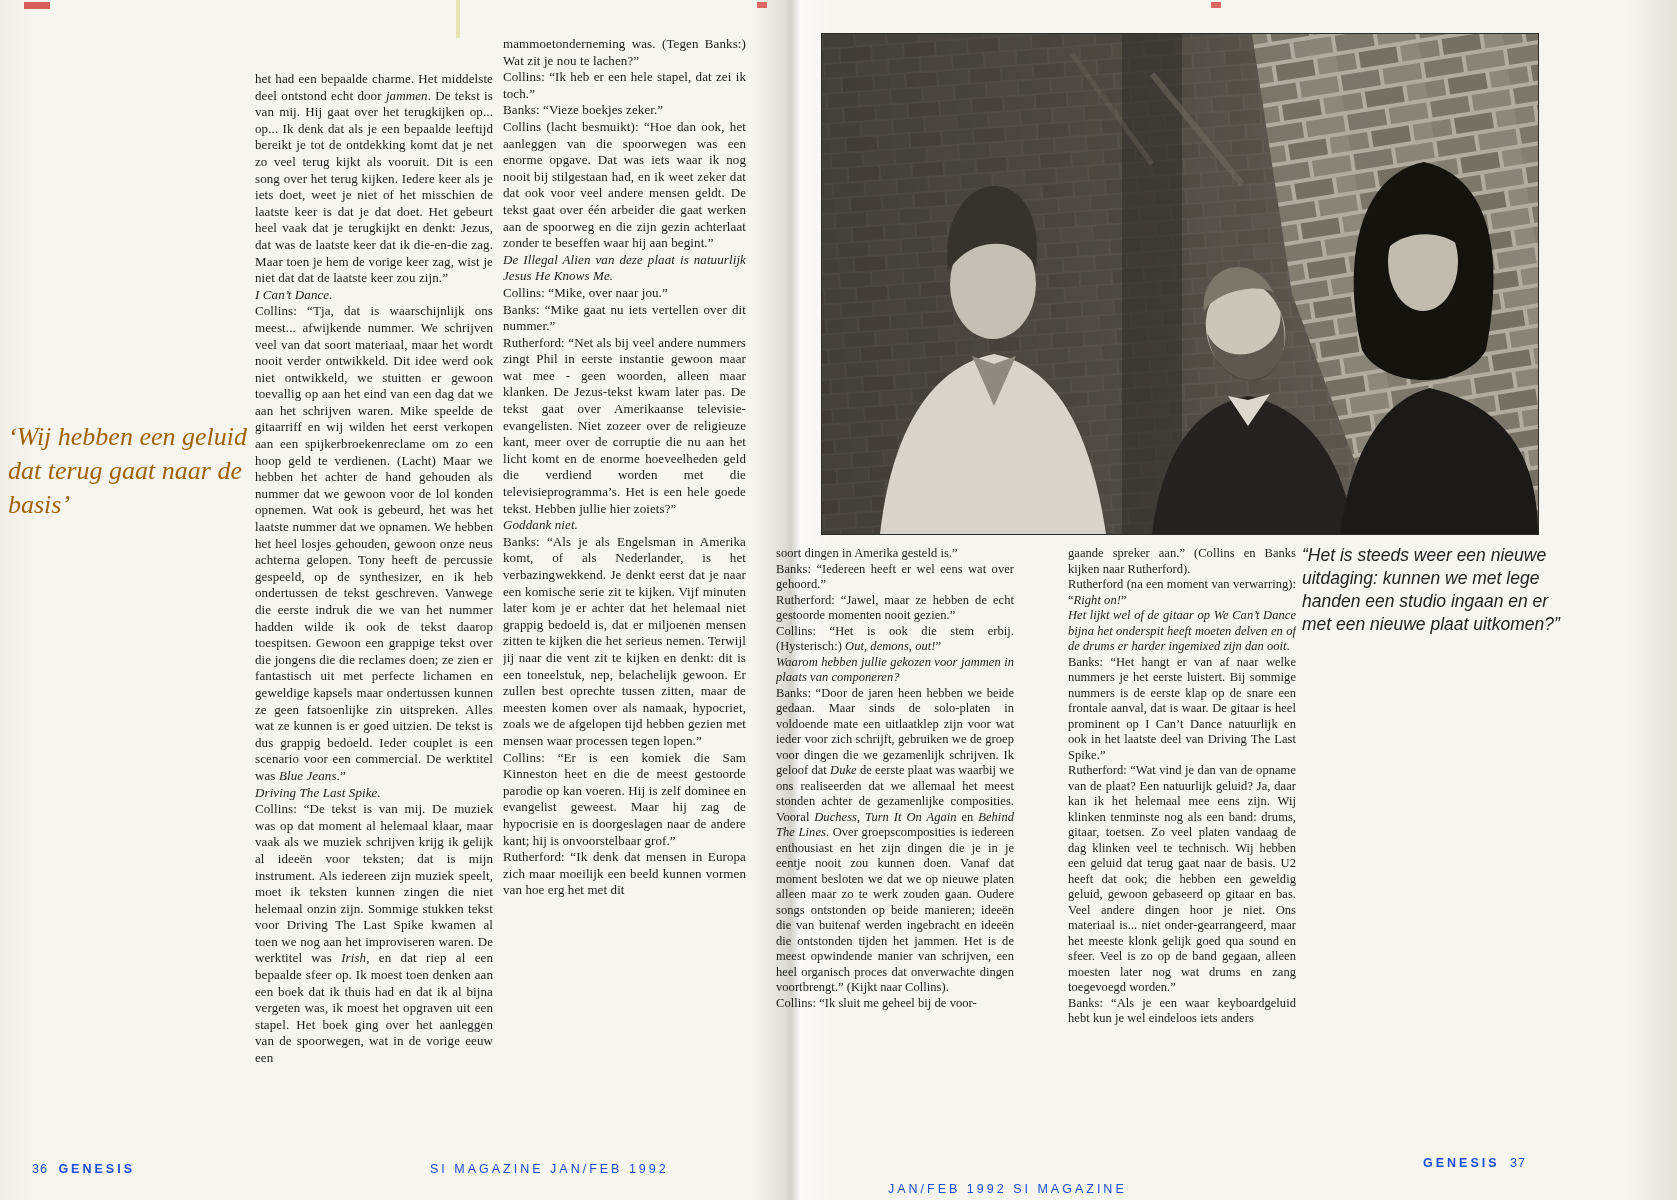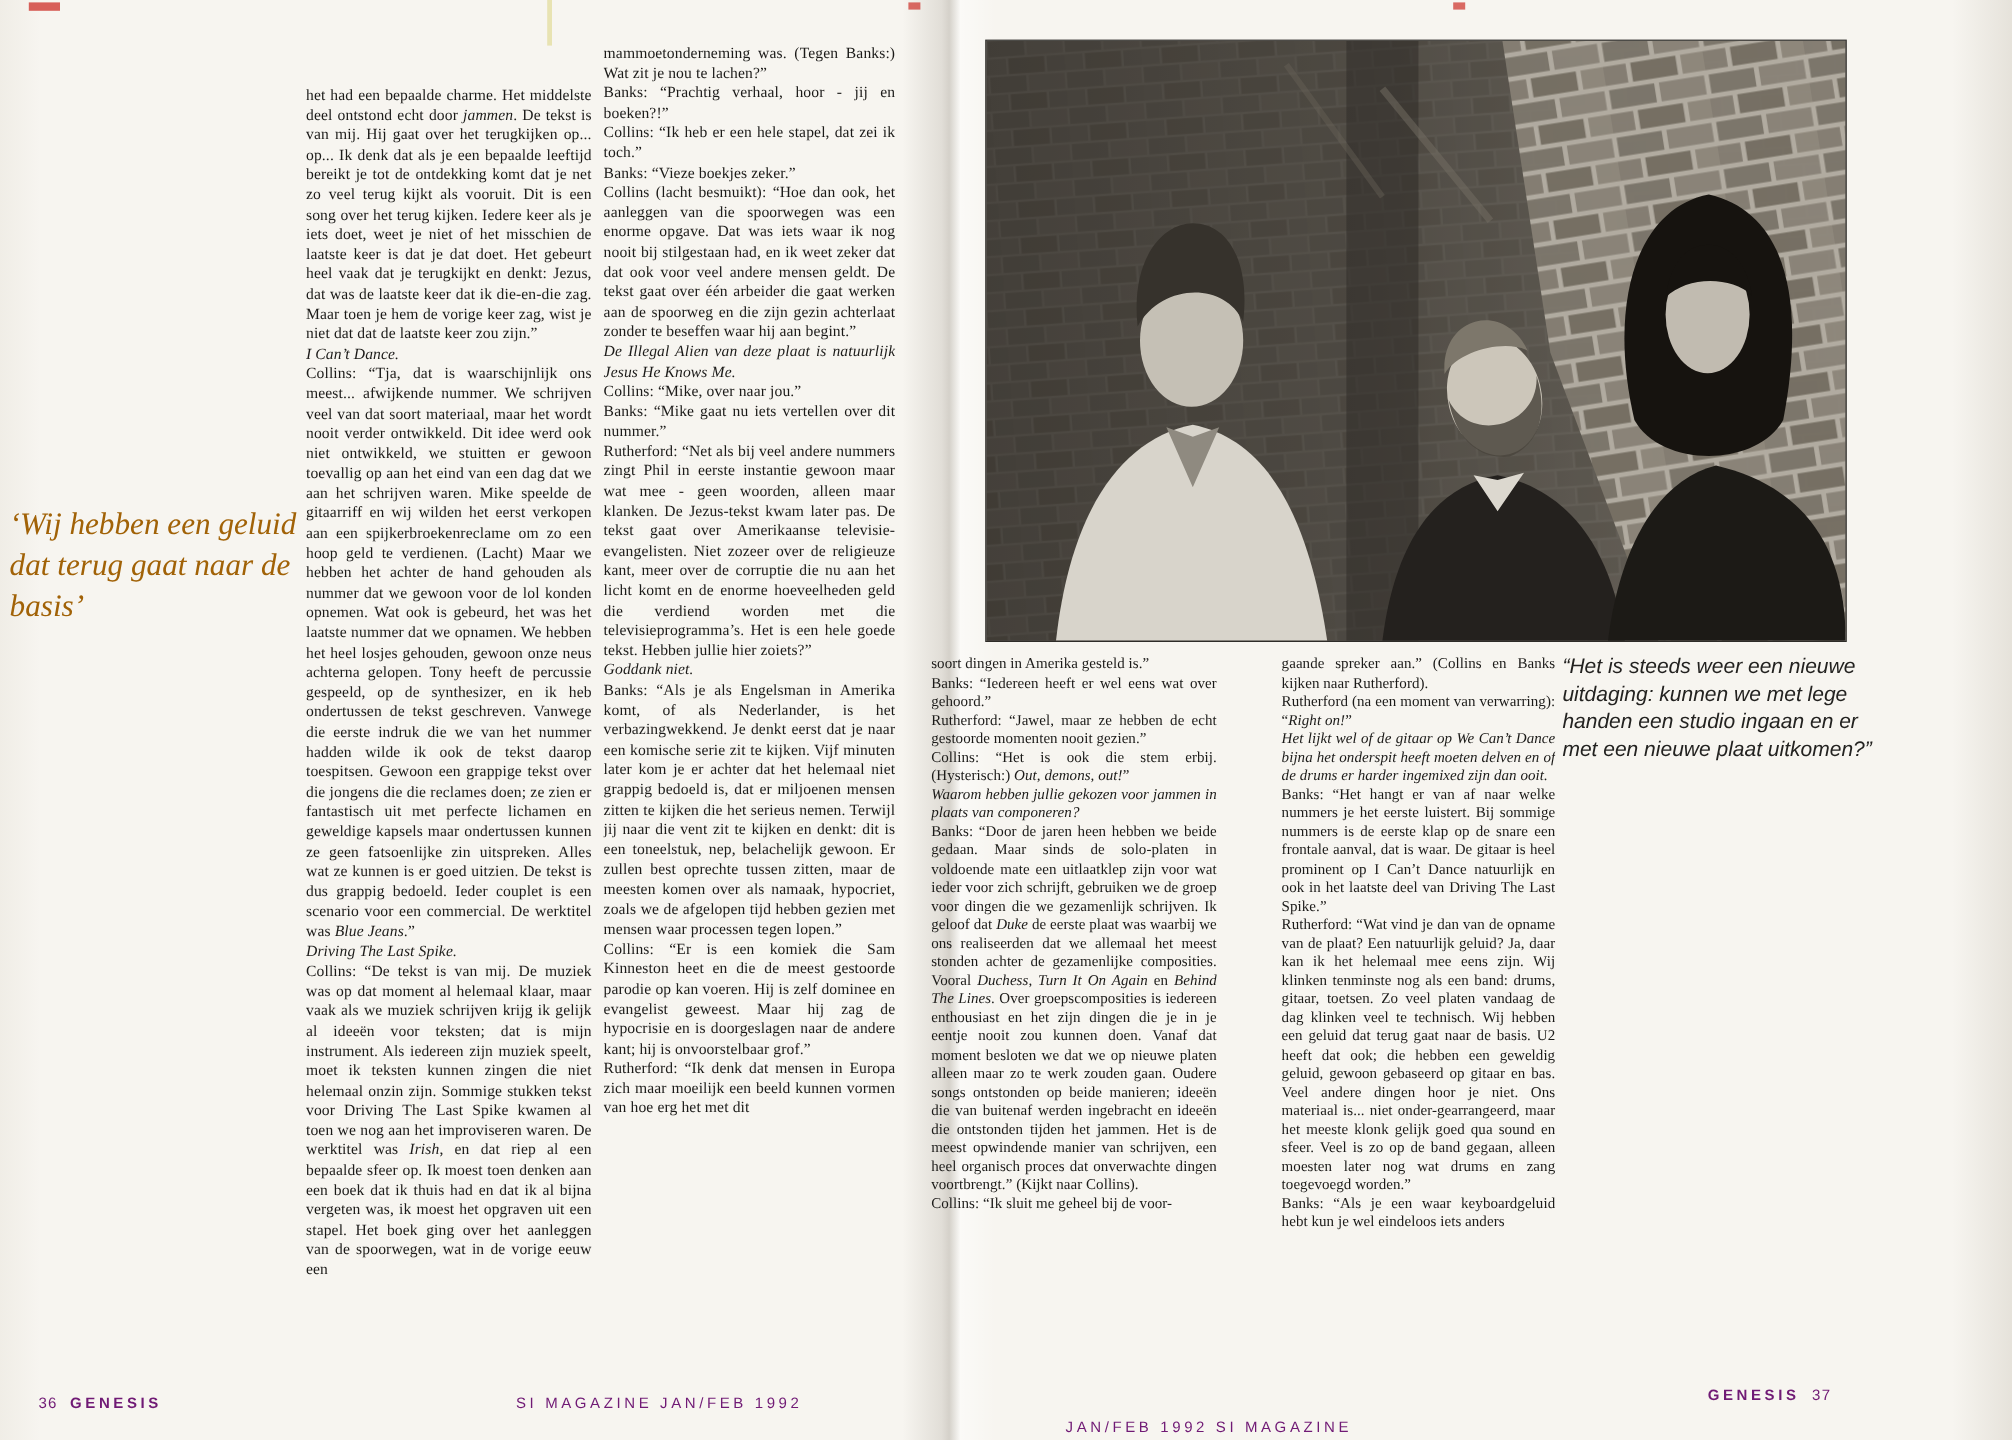--- a/index.html
+++ b/index.html
@@ -29,21 +29,21 @@
     font-style:italic;
     font-size:26px;line-height:34px;color:#a16207;
   }
   .pullquote-right{
     position:absolute;left:1302px;top:544px;width:262px;
     font-family:"Liberation Sans", sans-serif;font-style:italic;
     font-size:17.5px;line-height:23px;color:#232220;font-weight:500;
   }
   .footer{
     position:absolute;font-family:"Liberation Sans", sans-serif;
-    font-size:12.5px;letter-spacing:3px;color:#701a75;white-space:nowrap;
+    font-size:12.5px;letter-spacing:3px;color:#1d4ed8;white-space:nowrap;
   }
   .footer .pagenum{font-weight:400;letter-spacing:1px;margin:0 4px;}
   .footer .mag{font-weight:700;}
   .photo{position:absolute;left:822px;top:34px;width:716px;height:500px;
     outline:1px solid #2e2c28;background:#4a4742;}
   .photo svg{display:block;width:716px;height:500px;}
 </style>
 </head>
 <body>
 
@@ -62,21 +62,20 @@
   <div class="col leftpage-col" style="left:255px;top:36px;height:1028px;margin-top:35px;">
       <p class="para">het had een bepaalde charme. Het middelste deel ontstond echt door <i>jammen</i>. De tekst is van mij. Hij gaat over het terugkijken op... op... Ik denk dat als je een bepaalde leeftijd bereikt je tot de ontdekking komt dat je net zo veel terug kijkt als vooruit. Dit is een song over het terug kijken. Iedere keer als je iets doet, weet je niet of het misschien de laatste keer is dat je dat doet. Het gebeurt heel vaak dat je terugkijkt en denkt: Jezus, dat was de laatste keer dat ik die-en-die zag. Maar toen je hem de vorige keer zag, wist je niet dat dat de laatste keer zou zijn.”</p>
       <p class="para lead">I Can’t Dance.</p>
       <p class="para">Collins: “Tja, dat is waarschijnlijk ons meest... afwijkende nummer. We schrijven veel van dat soort materiaal, maar het wordt nooit verder ontwikkeld. Dit idee werd ook niet ontwikkeld, we stuitten er gewoon toevallig op aan het eind van een dag dat we aan het schrijven waren. Mike speelde de gitaarriff en wij wilden het eerst verkopen aan een spijkerbroekenreclame om zo een hoop geld te verdienen. (Lacht) Maar we hebben het achter de hand gehouden als nummer dat we gewoon voor de lol konden opnemen. Wat ook is gebeurd, het was het laatste nummer dat we opnamen. We hebben het heel losjes gehouden, gewoon onze neus achterna gelopen. Tony heeft de percussie gespeeld, op de synthesizer, en ik heb ondertussen de tekst geschreven. Vanwege die eerste indruk die we van het nummer hadden wilde ik ook de tekst daarop toespitsen. Gewoon een grappige tekst over die jongens die die reclames doen; ze zien er fantastisch uit met perfecte lichamen en geweldige kapsels maar ondertussen kunnen ze geen fatsoenlijke zin uitspreken. Alles wat ze kunnen is er goed uitzien. De tekst is dus grappig bedoeld. Ieder couplet is een scenario voor een commercial. De werktitel was <i>Blue Jeans</i>.”</p>
       <p class="para lead">Driving The Last Spike.</p>
       <p class="para">Collins: “De tekst is van mij. De muziek was op dat moment al helemaal klaar, maar vaak als we muziek schrijven krijg ik gelijk al ideeën voor teksten; dat is mijn instrument. Als iedereen zijn muziek speelt, moet ik teksten kunnen zingen die niet helemaal onzin zijn. Sommige stukken tekst voor Driving The Last Spike kwamen al toen we nog aan het improviseren waren. De werktitel was <i>Irish</i>, en dat riep al een bepaalde sfeer op. Ik moest toen denken aan een boek dat ik thuis had en dat ik al bijna vergeten was, ik moest het opgraven uit een stapel. Het boek ging over het aanleggen van de spoorwegen, wat in de vorige eeuw een</p>
     </div>
 
   <div class="col leftpage-col" style="left:503px;top:36px;width:243px;height:1028px;">
       <p class="para">mammoetonderneming was. (Tegen Banks:) Wat zit je nou te lachen?”</p>
-      <p class="para">Banks: “Prachtig verhaal, hoor - jij en boeken?!”</p>
       <p class="para">Collins: “Ik heb er een hele stapel, dat zei ik toch.”</p>
       <p class="para">Banks: “Vieze boekjes zeker.”</p>
       <p class="para">Collins (lacht besmuikt): “Hoe dan ook, het aanleggen van die spoorwegen was een enorme opgave. Dat was iets waar ik nog nooit bij stilgestaan had, en ik weet zeker dat dat ook voor veel andere mensen geldt. De tekst gaat over één arbeider die gaat werken aan de spoorweg en die zijn gezin achterlaat zonder te beseffen waar hij aan begint.”</p>
       <p class="para lead">De Illegal Alien van deze plaat is natuurlijk Jesus He Knows Me.</p>
       <p class="para">Collins: “Mike, over naar jou.”</p>
       <p class="para">Banks: “Mike gaat nu iets vertellen over dit nummer.”</p>
       <p class="para">Rutherford: “Net als bij veel andere nummers zingt Phil in eerste instantie gewoon maar wat mee - geen woorden, alleen maar klanken. De Jezus-tekst kwam later pas. De tekst gaat over Amerikaanse televisie-evangelisten. Niet zozeer over de religieuze kant, meer over de corruptie die nu aan het licht komt en de enorme hoeveelheden geld die verdiend worden met die televisieprogramma’s. Het is een hele goede tekst. Hebben jullie hier zoiets?”</p>
       <p class="para lead">Goddank niet.</p>
       <p class="para">Banks: “Als je als Engelsman in Amerika komt, of als Nederlander, is het verbazingwekkend. Je denkt eerst dat je naar een komische serie zit te kijken. Vijf minuten later kom je er achter dat het helemaal niet grappig bedoeld is, dat er miljoenen mensen zitten te kijken die het serieus nemen. Terwijl jij naar die vent zit te kijken en denkt: dit is een toneelstuk, nep, belachelijk gewoon. Er zullen best oprechte tussen zitten, maar de meesten komen over als namaak, hypocriet, zoals we de afgelopen tijd hebben gezien met mensen waar processen tegen lopen.”</p>
       <p class="para">Collins: “Er is een komiek die Sam Kinneston heet en die de meest gestoorde parodie op kan voeren. Hij is zelf dominee en evangelist geweest. Maar hij zag de hypocrisie en is doorgeslagen naar de andere kant; hij is onvoorstelbaar grof.”</p>

